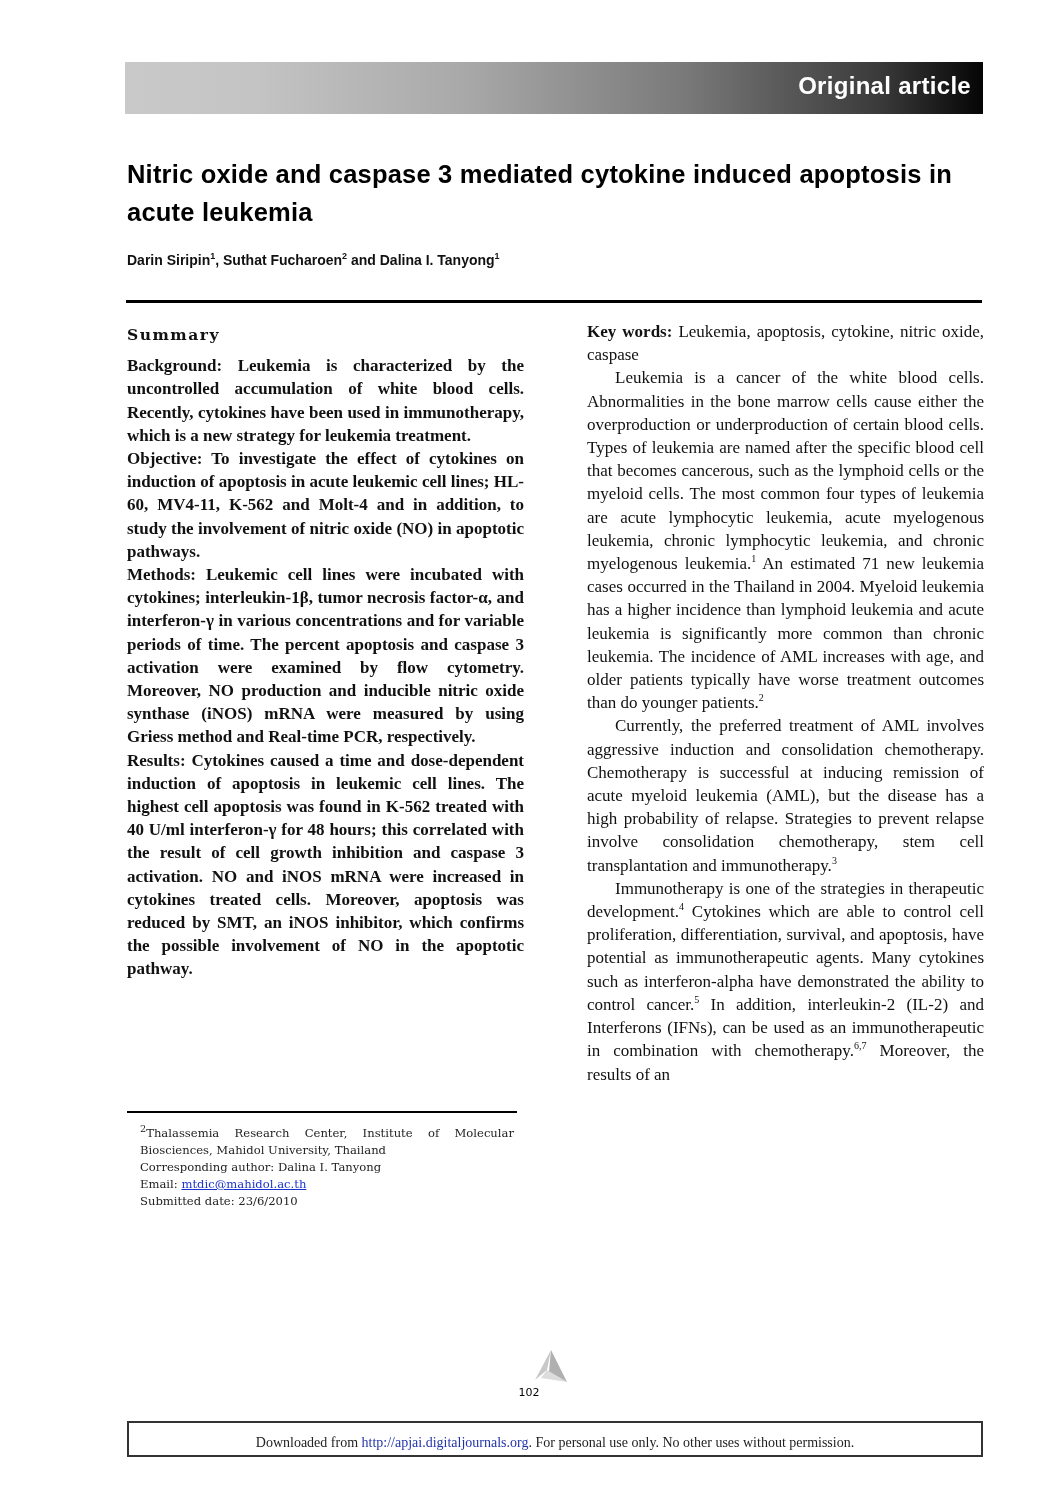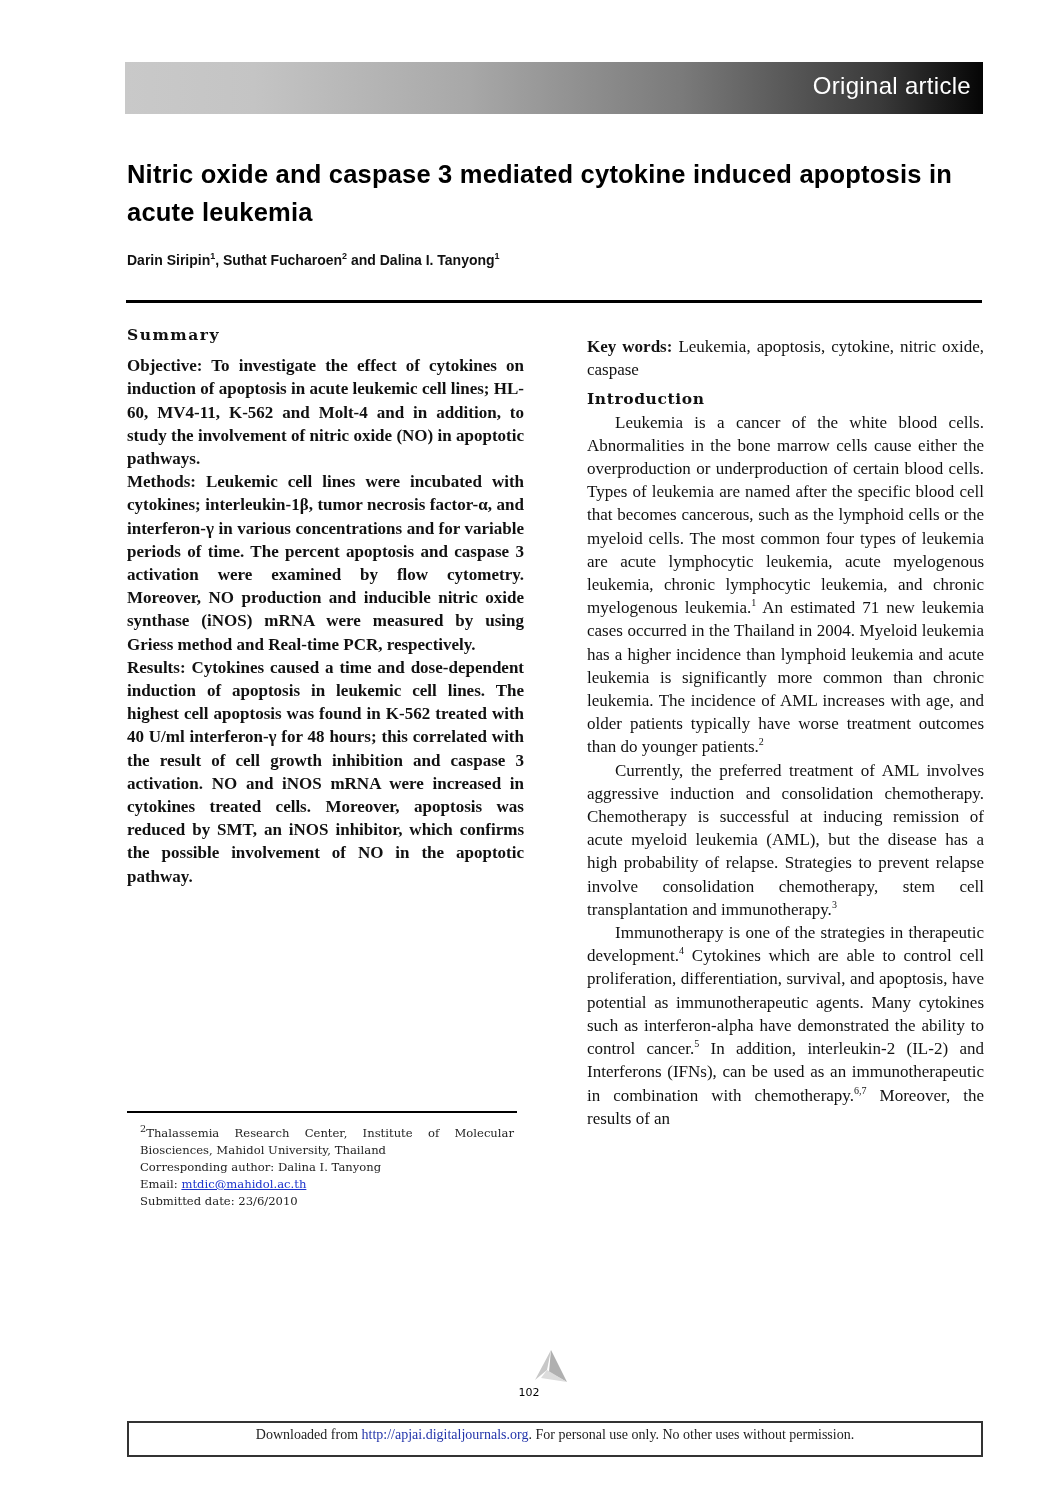--- a/index.html
+++ b/index.html
@@ -5,21 +5,21 @@
   * { box-sizing: border-box; margin: 0; padding: 0; }
   html, body { width: 1058px; height: 1497px; background: #ffffff; }
   body { position: relative; font-family: "Liberation Serif", serif; color: #111; overflow: hidden; }
 
   .header-bar {
     position: absolute; left: 125px; top: 62px; width: 858px; height: 52px;
     background: linear-gradient(to right, #c9c9c9 0%, #c4c4c4 15%, #a8a8a8 40%, #7a7a7a 65%, #3a3a3a 88%, #050505 100%);
   }
   .header-label {
     position: absolute; right: 12px; top: 10px;
-    font-family: "Liberation Sans", sans-serif; font-weight: normal; font-size: 24px; color: #fff;
+    font-family: "Liberation Sans", sans-serif; font-weight: bold; font-size: 24px; color: #fff;
     letter-spacing: 0.3px;
   }
 
   .title {
     position: absolute; left: 127px; top: 155px; width: 860px;
     font-family: "Liberation Sans", sans-serif; font-weight: bold; font-size: 25.5px; line-height: 38px;
     color: #000; letter-spacing: 0.2px;
   }
   .authors {
     position: absolute; left: 127px; top: 251px;
@@ -33,38 +33,38 @@
   .col-right { left: 587px; top: 319px; }
 
   .section-head {
     font-family: "DejaVu Serif", serif; font-weight: bold; font-size: 15.5px; letter-spacing: 1.5px;
     margin-bottom: 8px;
   }
   .col-right .section-head { letter-spacing: 0.6px; margin-top: 6px; margin-bottom: 0; }
   .bold { font-weight: bold; }
   .para { text-align: justify; }
   .indent { text-indent: 28px; }
-  .keywords { margin-top: 16px; }
+  .keywords { margin-top: 1px; }
   sup.ref { font-size: 10px; vertical-align: 7px; line-height: 0; }
 
   .footnote-rule { position: absolute; left: 127px; top: 1111px; width: 390px; height: 2px; background: #000; }
   .footnote {
     position: absolute; left: 140px; top: 1120px; width: 374px;
     font-family: "DejaVu Serif", serif; font-size: 11.6px; line-height: 17px; color: #222; text-align: justify;
   }
   .footnote a { color: #1a33cc; text-decoration: underline; }
 
   .logo { position: absolute; left: 531px; top: 1348px; width: 40px; height: 36px; }
   .page-number {
     position: absolute; left: 0; width: 1058px; top: 1386px; text-align: center;
     font-family: "DejaVu Sans", sans-serif; font-size: 11px; color: #000;
   }
   .download-box {
     position: absolute; left: 127px; top: 1421px; width: 856px; height: 36px;
-    border: 2px solid #333; text-align: center; padding-top: 4px;
+    border: 2px solid #333; text-align: center; padding-top: 12px;
     font-family: "Liberation Serif", serif; font-size: 14px; color: #222;
   }
   .download-box a { color: #2233aa; text-decoration: none; }
 </style>
 </head>
 <body>
 
 <div class="header-bar">
   <span class="header-label">Original article</span>
 </div>
@@ -72,36 +72,36 @@
 <h1 class="title">Nitric oxide and caspase 3 mediated cytokine induced apoptosis in acute leukemia</h1>
 
 <div class="authors">
   <span>Darin Siripin</span><sup>1</sup><span>, </span><span>Suthat Fucharoen</span><sup>2</sup><span> and </span><span>Dalina I. Tanyong</span><sup>1</sup>
 </div>
 
 <div class="title-rule"></div>
 
 <div class="col col-left bold">
   <div class="section-head">Summary</div>
+  <p class="para"><span>Background:</span><span> Leukemia is characterized by the uncontrolled accumulation of white blood cells. Recently, cytokines have been used in immunotherapy, which is a new strategy for leukemia treatment.</span></p>
   <p class="para"><span>Objective:</span><span> To investigate the effect of cytokines on induction of apoptosis in acute leukemic cell lines; HL-60, MV4-11, K-562 and Molt-4 and in addition, to study the involvement of nitric oxide (NO) in apoptotic pathways.</span></p>
   <p class="para"><span>Methods:</span><span> Leukemic cell lines were incubated with cytokines; interleukin-1β, tumor necrosis factor-α, and interferon-γ in various concentrations and for variable periods of time. The percent apoptosis and caspase 3 activation were examined by flow cytometry. Moreover, NO production and inducible nitric oxide synthase (iNOS) mRNA were measured by using Griess method and Real-time PCR, respectively.</span></p>
   <p class="para"><span>Results:</span><span> Cytokines caused a time and dose-dependent induction of apoptosis in leukemic cell lines. The highest cell apoptosis was found in K-562 treated with 40 U/ml interferon-γ for 48 hours; this correlated with the result of cell growth inhibition and caspase 3 activation. NO and iNOS mRNA were increased in cytokines treated cells. Moreover, apoptosis was reduced by SMT, an iNOS inhibitor, which confirms the possible involvement of NO in the apoptotic pathway.</span></p>
 </div>
 
 <div class="footnote-rule"></div>
 <div class="footnote">
   <div><sup>2</sup><span>Thalassemia Research Center, Institute of Molecular Biosciences, Mahidol University, Thailand</span></div>
   <div>Corresponding author: Dalina I. Tanyong</div>
   <div><span>Email: </span><a>mtdic@mahidol.ac.th</a></div>
   <div>Submitted date: 23/6/2010</div>
 </div>
 
 <div class="col col-right">
   <p class="para keywords"><span class="bold">Key words:</span><span> Leukemia, apoptosis, cytokine, nitric oxide, caspase</span></p>
-  <div class="section-head">Introduction</div>
   <p class="para indent"><span>Leukemia is a cancer of the white blood cells. Abnormalities in the bone marrow cells cause either the overproduction or underproduction of certain blood cells. Types of leukemia are named after the specific blood cell that becomes cancerous, such as the lymphoid cells or the myeloid cells. The most common four types of leukemia are acute lymphocytic leukemia, acute myelogenous leukemia, chronic lymphocytic leukemia, and chronic myelogenous leukemia.</span><sup class="ref">1</sup><span> An estimated 71 new leukemia cases occurred in the Thailand in 2004. Myeloid leukemia has a higher incidence than lymphoid leukemia and acute leukemia is significantly more common than chronic leukemia. The incidence of AML increases with age, and older patients typically have worse treatment outcomes than do younger patients.</span><sup class="ref">2</sup></p>
   <p class="para indent"><span>Currently, the preferred treatment of AML involves aggressive induction and consolidation chemotherapy. Chemotherapy is successful at inducing remission of acute myeloid leukemia (AML), but the disease has a high probability of relapse. Strategies to prevent relapse involve consolidation chemotherapy, stem cell transplantation and immunotherapy.</span><sup class="ref">3</sup></p>
   <p class="para indent"><span>Immunotherapy is one of the strategies in therapeutic development.</span><sup class="ref">4</sup><span> Cytokines which are able to control cell proliferation, differentiation, survival, and apoptosis, have potential as immunotherapeutic agents. Many cytokines such as interferon-alpha have demonstrated the ability to control cancer.</span><sup class="ref">5</sup><span> In addition, interleukin-2 (IL-2) and Interferons (IFNs), can be used as an immunotherapeutic in combination with chemotherapy.</span><sup class="ref">6,7</sup><span> Moreover, the results of an</span></p>
 </div>
 
 <svg class="logo" viewBox="0 0 40 36">
   <polygon points="20,2 4,32 16,22" fill="#c8c8c8"></polygon>
   <polygon points="20,2 36,34 18,24" fill="#b0b0b0"></polygon>
   <polygon points="16,22 36,34 10,30" fill="#dcdcdc"></polygon>
 </svg>

